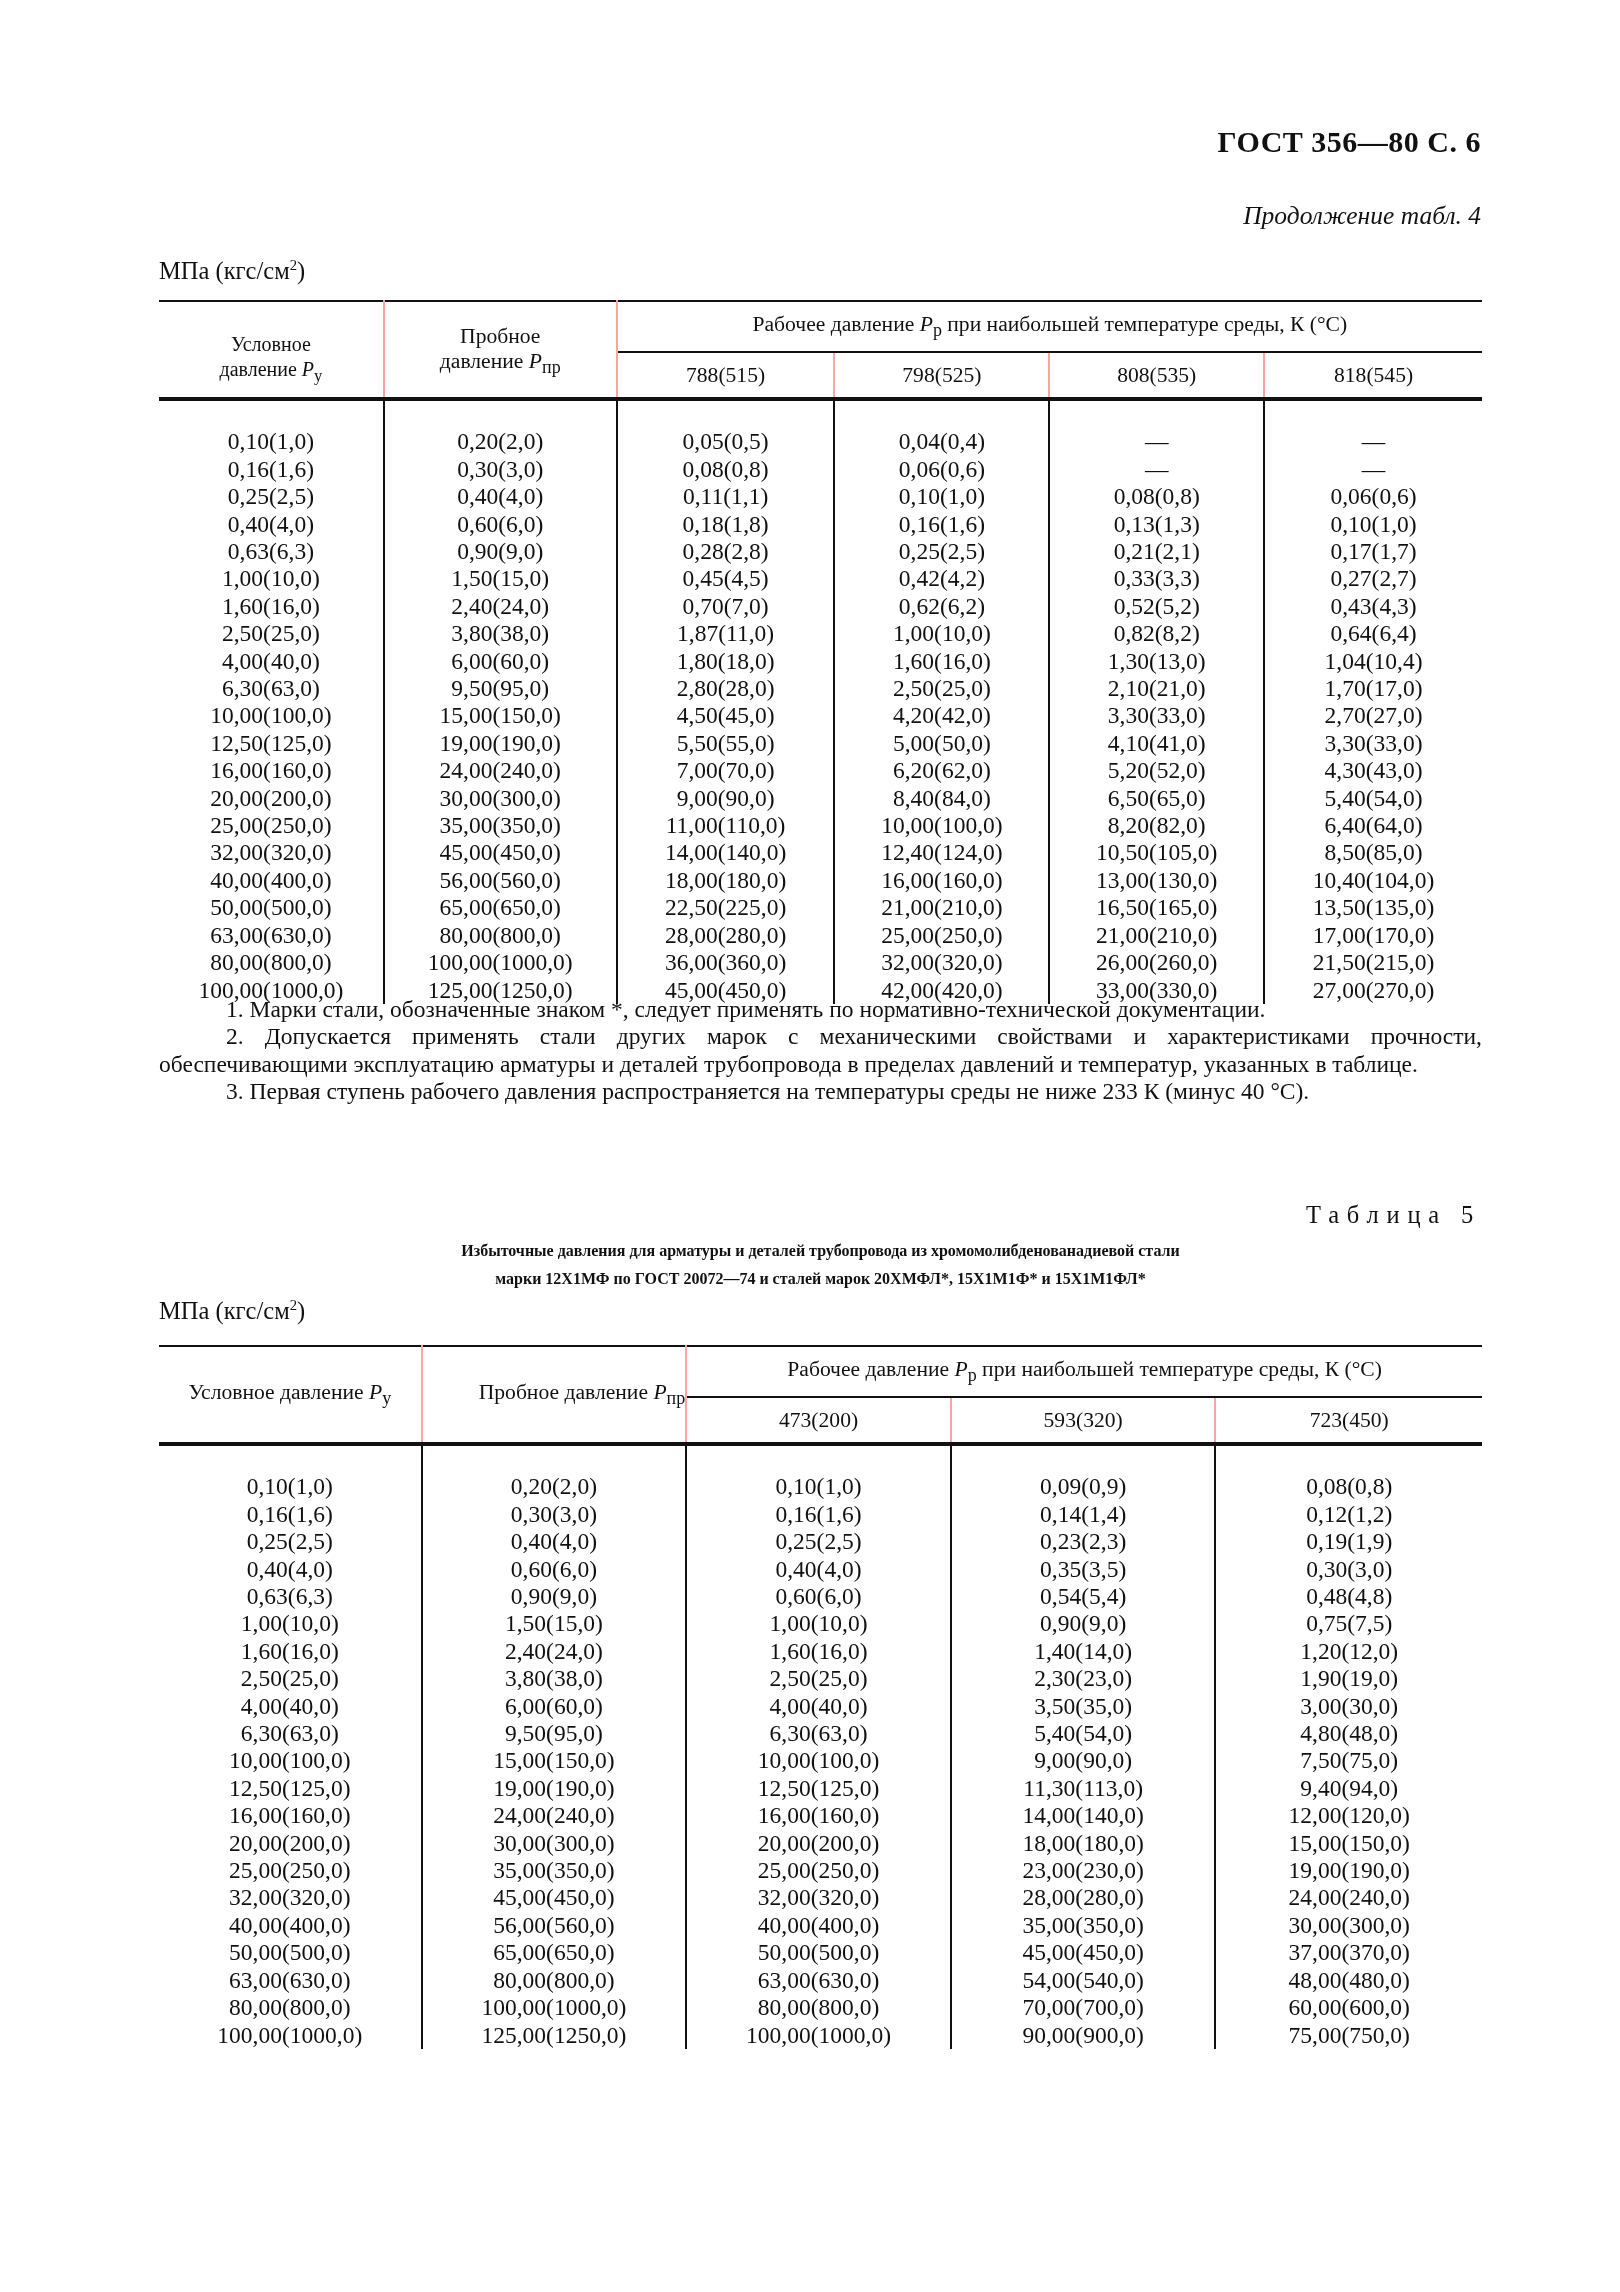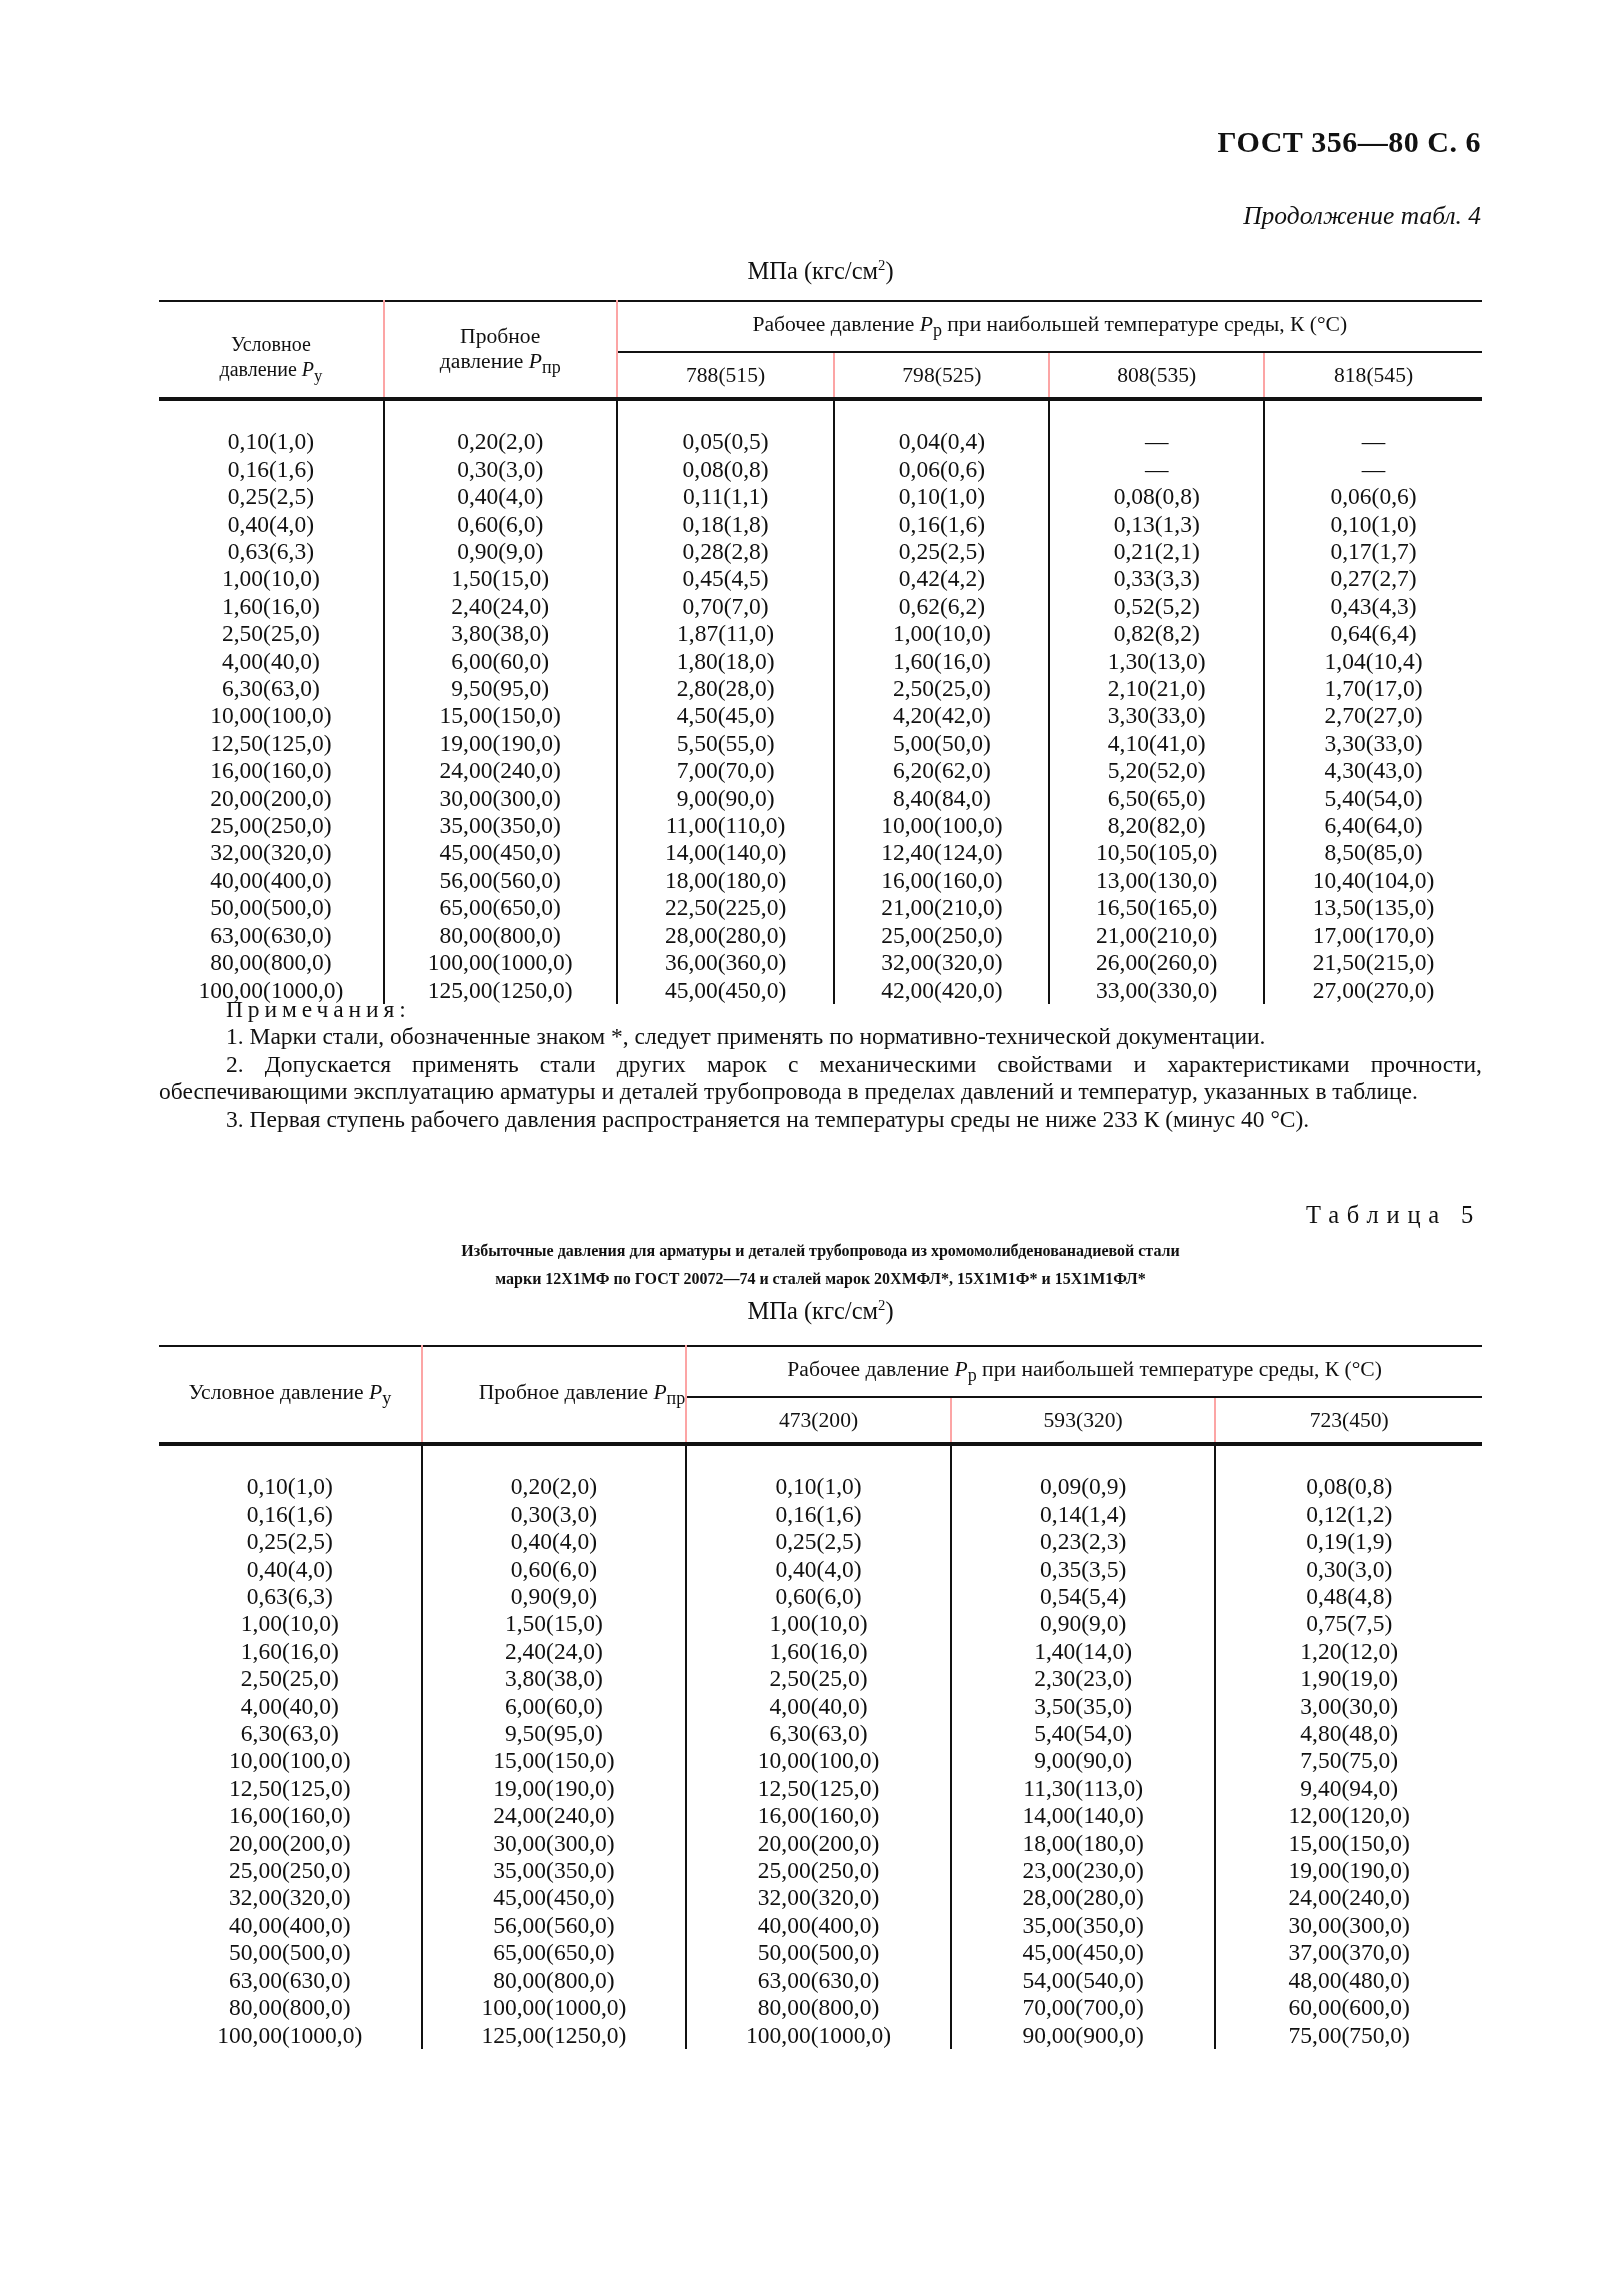--- a/index.html
+++ b/index.html
@@ -1,20 +1,20 @@
 <!DOCTYPE html>
 <html><head>
 <meta charset="utf-8">
 <style>
   html, body { margin:0; padding:0; background:#fff; }
   body { width:1620px; height:2293px; position:relative; font-family:"Liberation Serif", "DejaVu Serif", serif; color:#111; }
   .abs { position:absolute; }
   .page-header { right:139px; top:125px; font-size:30px; font-weight:bold; letter-spacing:0.5px; }
   .continuation { right:139px; top:201px; font-size:25.5px; font-style:italic; }
-  .units { font-size:24.5px; text-align:center; }
+  .units { font-size:24.5px; }
   .units sup { font-size:14.7px; }
   table.t { position:absolute; border-collapse:collapse; font-size:21.6px; }
   table.t th { font-weight:normal; text-align:center; vertical-align:middle; padding:0; }
   table.t td { text-align:center; padding:0; height:27.4px; line-height:27.4px; font-size:23.5px; border-left:2px solid #111; }
   table.t td:first-child { border-left:none; }
   .hdr-top { border-top:2.9px solid #111; }
   .hdr th { border-left:2px solid #fca5a5; }
   .hdr th.first { border-left:none; }
   .sep-row td { border-top:4.9px solid #111; height:0; line-height:0; padding:0; }
   .sub-th { border-top:2px solid #111; }
@@ -235,21 +235,20 @@
         <td>125,00(1250,0)</td>
         <td>45,00(450,0)</td>
         <td>42,00(420,0)</td>
         <td>33,00(330,0)</td>
         <td>27,00(270,0)</td>
       </tr>
     </tbody>
 </table>
 
 <div class="abs notes" style="top:996px;">
-  <div class="title">Примечания:</div>
   <div class="p">1. Марки стали, обозначенные знаком *, следует применять по нормативно-технической документации.</div>
   <div class="p">2. Допускается применять стали других марок с механическими свойствами и характеристиками прочности, обеспечивающими эксплуатацию арматуры и деталей трубопровода в пределах давлений и температур, указанных в таблице.</div>
   <div class="p">3. Первая ступень рабочего давления распространяется на температуры среды не ниже 233 К (минус 40 °С).</div>
 </div>
 
 <div class="abs table5-label">Таблица 5</div>
 <div class="abs table5-title">
   <div>Избыточные давления для арматуры и деталей трубопровода из хромомолибденованадиевой стали</div>
   <div>марки 12Х1МФ по ГОСТ 20072—74 и сталей марок 20ХМФЛ*, 15Х1М1Ф* и 15Х1М1ФЛ*</div>
 </div>

